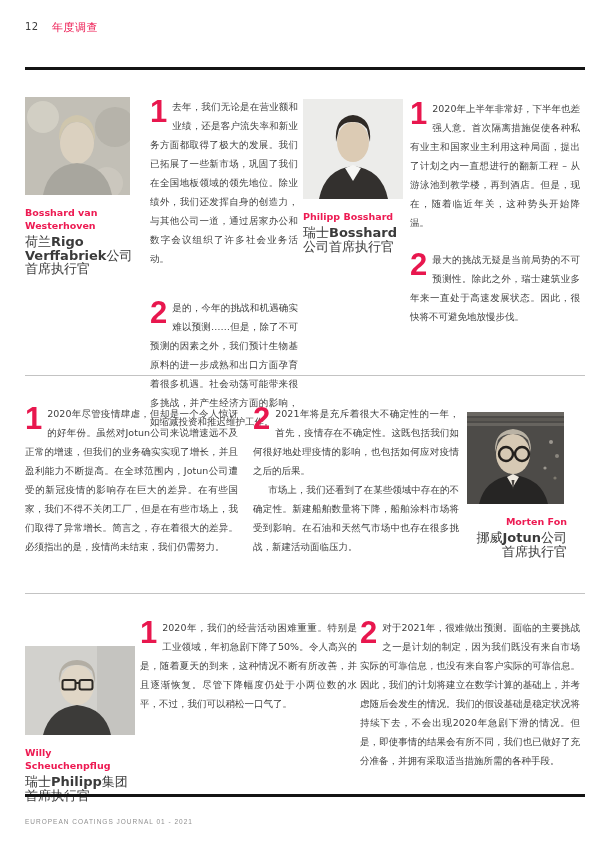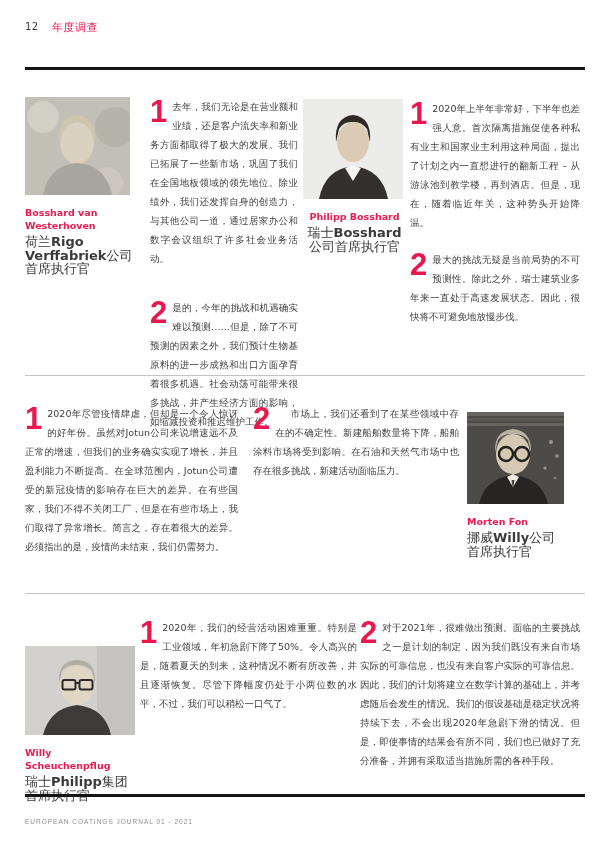--- a/index.html
+++ b/index.html
@@ -14,22 +14,22 @@
   .black-rule { position:absolute; left:25px; width:560px; height:3px; background:#141414; }
   .rule-top { top:67px; }
   .rule-bottom { top:794px; }
   .thin-rule { position:absolute; left:25px; width:560px; height:1px; background:#c3c3c3; }
   .rule-mid1 { top:375px; }
   .rule-mid2 { top:593px; }
 
   
   .person { position:absolute; }
   .p-a { left:25px;  top:97px;  width:112px; }
-  .p-b { left:303px; top:99px;  width:103px;text-align:center; }
-  .p-c { left:467px; top:412px; width:100px; }
+  .p-b { left:303px; top:99px;  width:103px; }
+  .p-c { left:467px; top:412px; width:100px;text-align:right; }
   .p-d { left:25px;  top:618px; width:112px;margin-top:28px; }
   .photo { display:block; }
   .photo-a { width:105px; height:98px; }
   .photo-b { width:100px; height:100px; }
   .photo-c { width:97px;  height:92px; }
   .photo-d { width:110px; height:89px; }
   .person-name { margin-top:11px; font-size:9.5px; line-height:13px; font-weight:700; color:#ed1a52; }
   .person-title { margin-top:3px; font-size:13px; line-height:13.5px; color:#3a3a3a; }
   .person-title b { font-weight:700; }
 
@@ -115,21 +115,21 @@
   <div class="thin-rule rule-mid1"></div>
 
   <div class="col col-c1">
     <p class="answer">
       <span class="qnum">1</span><span>2020年尽管疫情肆虐，但却是一个令人惊讶的好年份。虽然对Jotun公司来说增速远不及正常的增速，但我们的业务确实实现了增长，并且盈利能力不断提高。在全球范围内，Jotun公司遭受的新冠疫情的影响存在巨大的差异。在有些国家，我们不得不关闭工厂，但是在有些市场上，我们取得了异常增长。简言之，存在着很大的差异。必须指出的是，疫情尚未结束，我们仍需努力。</span>
     </p>
   </div>
 
   <div class="col col-c2">
     <p class="answer">
-      <span class="qnum">2</span>
+      <span class="qnum">2</span><span>2021年将是充斥着很大不确定性的一年，首先，疫情存在不确定性。这既包括我们如何很好地处理疫情的影响，也包括如何应对疫情之后的后果。</span>
     </p>
     <p class="answer-cont">市场上，我们还看到了在某些领域中存在的不确定性。新建船舶数量将下降，船舶涂料市场将受到影响。在石油和天然气市场中也存在很多挑战，新建活动面临压力。</p>
   </div>
 
   <div class="person p-c">
     <svg class="photo photo-c" viewBox="0 0 97 92" preserveAspectRatio="none" xmlns="http://www.w3.org/2000/svg">
       <rect width="97" height="92" fill="#4d4b48"></rect>
       <rect y="0" width="97" height="4" fill="#6a6762"></rect>
       <rect y="6" width="97" height="3" fill="#5c5954"></rect>
       <rect y="11" width="97" height="3" fill="#67645f"></rect>
@@ -140,21 +140,21 @@
       <ellipse cx="46" cy="42" rx="17" ry="20" fill="#d6c9b4"></ellipse>
       <path d="M28 40 Q27 19 46 17 Q65 19 64 40 L61 28 Q55 21 46 22 Q36 21 31 28 Z" fill="#b9b2a4"></path>
       <circle cx="39" cy="42" r="7" fill="none" stroke="#23201d" stroke-width="2.4"></circle>
       <circle cx="55" cy="42" r="7" fill="none" stroke="#23201d" stroke-width="2.4"></circle>
       <line x1="45" y1="41" x2="49" y2="41" stroke="#23201d" stroke-width="2"></line>
       <path d="M12 92 Q18 66 46 63 Q75 66 81 92 Z" fill="#262524"></path>
       <path d="M40 65 L46 75 L52 65 L46 62 Z" fill="#efeae0"></path>
       <path d="M44.5 68 L46 78 L47.5 68 Z" fill="#45423e"></path>
     </svg>
     <div class="person-name">Morten Fon</div>
-    <div class="person-title"><span>挪威</span><b>Willy</b><span>公司首席执行官</span></div>
+    <div class="person-title"><span>挪威</span><b>Jotun</b><span>公司首席执行官</span></div>
   </div>
 
   <div class="thin-rule rule-mid2"></div>
 
   <div class="person p-d">
     <svg class="photo photo-d" viewBox="0 0 110 89" preserveAspectRatio="none" xmlns="http://www.w3.org/2000/svg">
       <rect width="110" height="89" fill="#d2d1cd"></rect>
       <rect x="72" width="38" height="89" fill="#c5c4c0"></rect>
       <ellipse cx="52" cy="39" rx="17" ry="20" fill="#e0d6c6"></ellipse>
       <path d="M34 37 Q32 15 52 14 Q72 15 70 37 L67 25 Q60 18 52 19 Q43 18 37 25 Z" fill="#b3aea4"></path>

